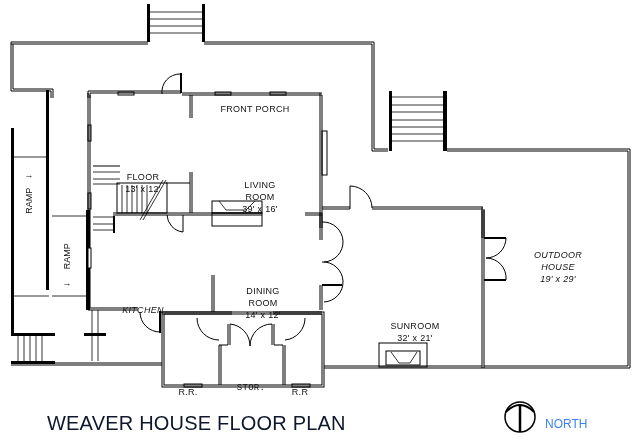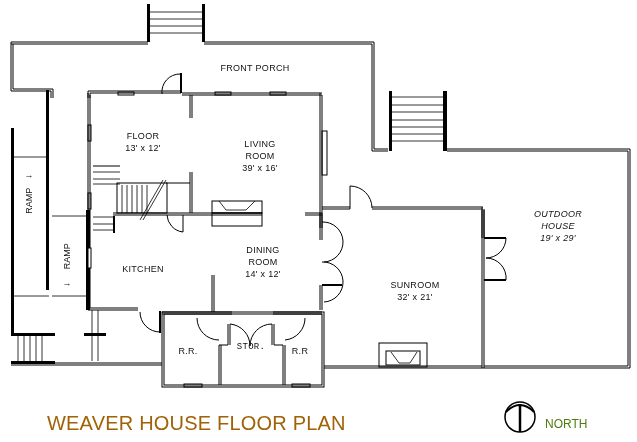--- a/index.html
+++ b/index.html
@@ -1,24 +1,24 @@
 <!DOCTYPE html>
 <html><head>
   <meta charset="utf-8">
   <style>
     html, body { margin: 0; padding: 0; background: #ffffff; }
     body { width: 637px; height: 442px; overflow: hidden; position: relative; font-family: "Liberation Sans", sans-serif; }
     svg.plan { position: absolute; left: 0; top: 0; }
     .w { fill: none; stroke: #000; stroke-width: 1; }
     .wd { fill: none; stroke: #000; stroke-width: 1; }
     .thin { fill: none; stroke: #000; stroke-width: 0.8; }
-    .room-label { position: absolute; font-size: 9px; color: #111; text-align: center; line-height: 12px; letter-spacing: 0.3px; }
+    .room-label { position: absolute; font-size: 9px; color: #111; text-align: center; line-height: 12px; letter-spacing: 0.3px; margin-top: 41px; }
     .room-label span { display: block; }
-    .title { position: absolute; left: 47px; top: 412px; font-size: 20px; color: #a16207; letter-spacing: 0.2px; }
-    .north-label { position: absolute; left: 545px; top: 417px; font-size: 12px; color: #4d7c0f; }
+    .title { position: absolute; left: 47px; top: 412px; font-size: 20px; color: #0f172a; letter-spacing: 0.2px; }
+    .north-label { position: absolute; left: 545px; top: 417px; font-size: 12px; color: #3b82f6; }
     .ramp { position: absolute; font-size: 9px; color: #111; white-space: nowrap; }
   </style>
 </head>
 <body>
 
 <svg class="plan" width="637" height="442" viewBox="0 0 637 442" xmlns="http://www.w3.org/2000/svg">
 
   <g>
     <polyline class="wd" points="11,42 148,42"></polyline>
     <polyline class="wd" points="11,44 148,44"></polyline>
@@ -226,21 +226,21 @@
   <span>ROOM</span>
   <span>39' x 16'</span>
 </div>
 
 <div class="room-label" style="left:228px;top:244px;width:70px;">
   <span>DINING</span>
   <span>ROOM</span>
   <span>14' x 12'</span>
 </div>
 
-<div class="room-label" style="left:108px;top:263px;width:70px;">
+<div class="room-label" style="left:108px;top:263px;width:70px;font-style:italic;">
   <span>KITCHEN</span>
 </div>
 
 <div class="room-label" style="left:375px;top:279px;width:80px;">
   <span>SUNROOM</span>
   <span>32' x 21'</span>
 </div>
 
 <div class="room-label" style="left:518px;top:208px;width:80px;font-style:italic;">
   <span>OUTDOOR</span>

